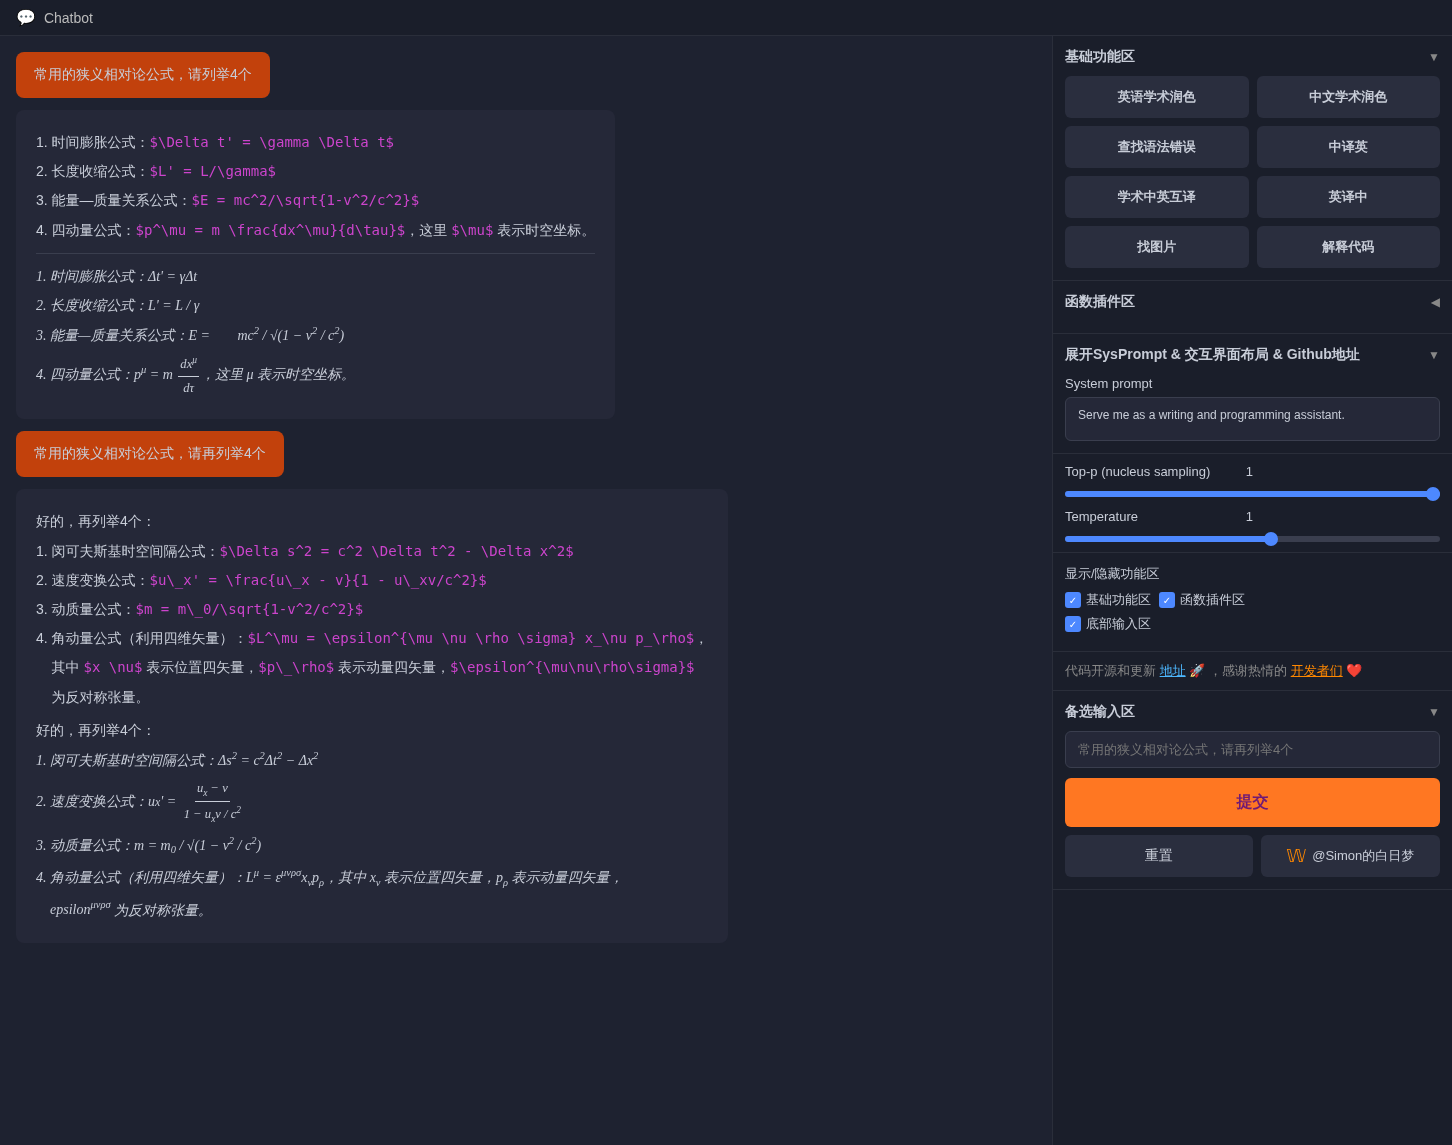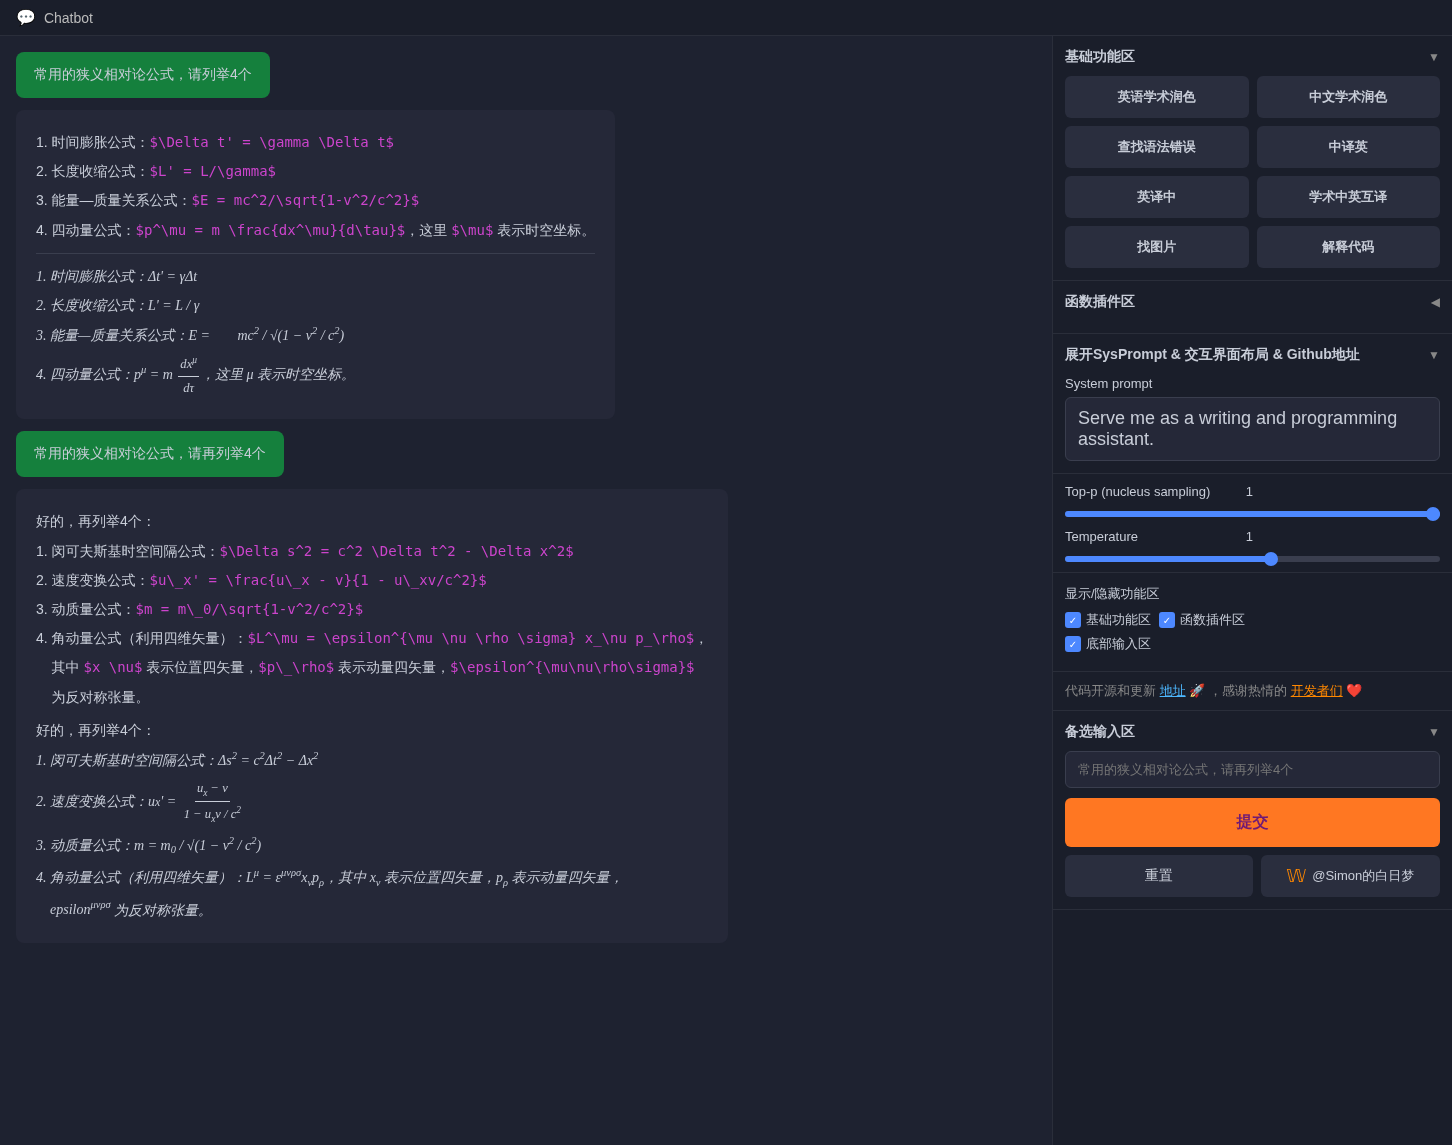--- a/index.html
+++ b/index.html
@@ -38,21 +38,21 @@
     .chat-panel {
       flex: 1;
       background: #1e2230;
       display: flex;
       flex-direction: column;
       overflow-y: auto;
       padding: 16px;
       gap: 12px;
     }
     .user-bubble {
-      background: #15803d;
+      background: #c2410c;
       border-radius: 8px;
       padding: 14px 18px;
       color: #c8cdd8;
       font-size: 14px;
       align-self: flex-start;
       max-width: 100%;
     }
     .ai-bubble {
       background: #252838;
       border-radius: 8px;
@@ -126,21 +126,21 @@
       font-size: 13px;
       margin-bottom: 6px;
       margin-top: 12px;
     }
     .system-prompt-box {
       background: #252838;
       border: 1px solid #3a3e4e;
       border-radius: 6px;
       padding: 10px 12px;
       color: #c8cdd8;
-      font-size: 18px;
+      font-size: 12px;
       min-height: 44px;
     }
     .slider-section {
       padding: 10px 12px;
       border-bottom: 1px solid #2a2e3a;
     }
     .slider-row {
       display: flex;
       align-items: center;
       gap: 8px;
@@ -423,22 +423,22 @@
     <div class="panel-section">
       <div class="panel-section-header">
         <span class="panel-section-title">基础功能区</span>
         <span class="chevron">▼</span>
       </div>
       <div class="btn-grid">
         <button class="func-btn">英语学术润色</button>
         <button class="func-btn">中文学术润色</button>
         <button class="func-btn">查找语法错误</button>
         <button class="func-btn">中译英</button>
+        <button class="func-btn">学术中英互译</button>
         <button class="func-btn">英译中</button>
-        <button class="func-btn">学术中英互译</button>
         <button class="func-btn">找图片</button>
         <button class="func-btn">解释代码</button>
       </div>
     </div>
 
     <div class="panel-section">
       <div class="panel-section-header">
         <span class="panel-section-title">函数插件区</span>
         <span class="chevron">◀</span>
       </div>

